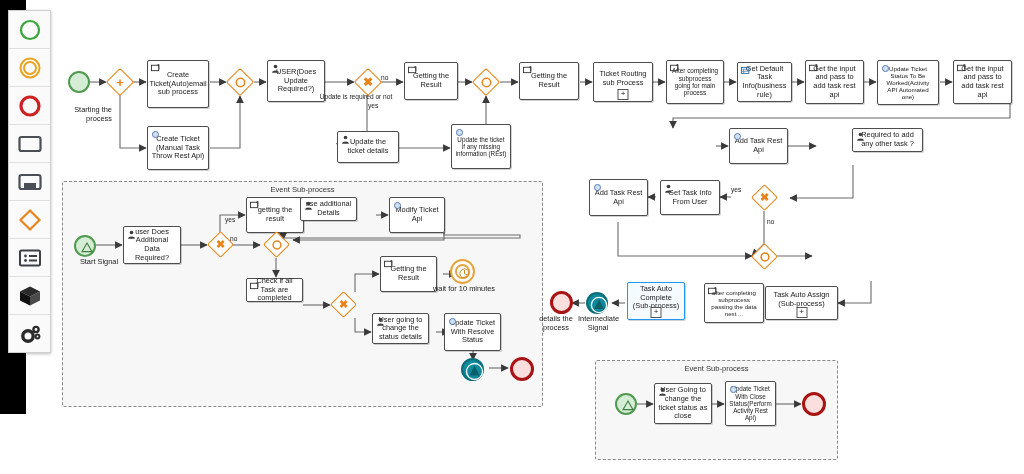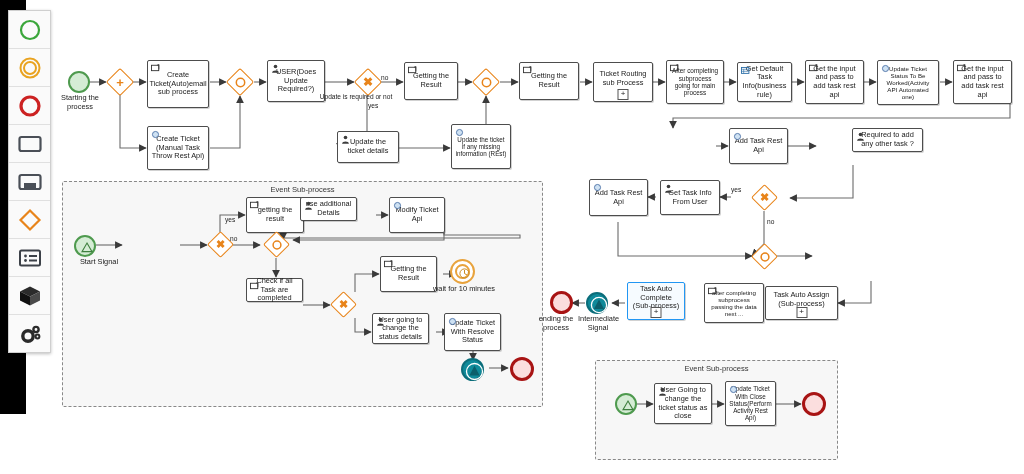--- a/index.html
+++ b/index.html
@@ -185,21 +185,21 @@
 
   <svg class="wires">
     <g stroke="#6b6b6b" stroke-width="1.1" fill="none" marker-end="url(#ah)">
       <path d="M 637 404 L 653 404"></path>
       <path d="M 712 404 L 724 404"></path>
       <path d="M 776 404 L 801 404"></path>
     </g>
   </svg>
 
   <div class="node ev ev-start" style="left:68px;top:71px;width:22px;height:22px;"></div>
-  <div class="lbl" style="left:48px;top:94px;width:64px;">Starting the process</div>
+  <div class="lbl" style="left:48px;top:106px;width:64px;text-align:right;">Starting the process</div>
 
   <div class="gwwrap" style="left:107px;top:69px;width:26px;height:26px;">
     <div class="gw" style="left:3px;top:3px;width:20px;height:20px;"></div>
     <div class="gwglyph" style="font-size:13px;">+</div>
   </div>
 
   <div class="node task" style="left:147px;top:60px;width:62px;height:48px;">
     <svg class="ticon" viewBox="0 0 10 10">
       <rect x="0.6" y="1.4" width="8" height="6" fill="none" stroke="#333" stroke-width="1"></rect>
       <path d="M6.6 1.4 L8.8 0.4 L8.8 6" fill="none" stroke="#333" stroke-width=".8"></path>
@@ -391,29 +391,36 @@
 
   <div class="node ev ev-sig" style="left:586px;top:292px;width:22px;height:22px;">
     <svg width="22" height="22" style="display:block">
       <circle cx="11" cy="11" r="7.6" fill="none" stroke="#ffffff" stroke-width="1.3"></circle>
       <polygon points="11,5.6 16,15 6,15" fill="#0b5f6b"></polygon>
       </svg>
   </div>
   <div class="lbl" style="left:578px;top:315px;width:40px;">Intermediate Signal</div>
 
   <div class="node ev ev-end" style="left:550px;top:291px;width:23px;height:23px;"></div>
-  <div class="lbl" style="left:534px;top:315px;width:44px;">ending the process</div>
+  <div class="lbl" style="left:534px;top:315px;width:44px;">details the process</div>
 
   <div class="node ev ev-start" style="left:74px;top:235px;width:22px;height:22px;">
     <svg width="22" height="22" style="display:block">
       <polygon points="11,6 16,14.6 6,14.6" fill="none" stroke="#3f7f3f" stroke-width="1.1"></polygon>
       </svg>
   </div>
   <div class="lbl" style="left:60px;top:258px;width:50px;margin-left:14px;">Start Signal</div>
 
+  <div class="node task" style="left:123px;top:226px;width:58px;height:38px;">
+    <svg class="ticon" viewBox="0 0 10 10">
+      <circle cx="5" cy="2.8" r="2" fill="#3c3c3c"></circle>
+      <path d="M1.2 9.6 C1.2 6.3 8.8 6.3 8.8 9.6 z" fill="#3c3c3c"></path>
+      </svg>
+    <span class="tlabel">user Does Additional Data Required?</span>
+  </div>
 
   <div class="gwwrap" style="left:208px;top:232px;width:25px;height:25px;">
     <div class="gw" style="left:3px;top:3px;width:19px;height:19px;"></div>
     <div class="gwglyph" style="font-size:11px;">✖</div>
   </div>
   <div class="edgelbl" style="left:225px;top:216px;">yes</div>
   <div class="edgelbl" style="left:230px;top:235px;">no</div>
 
   <div class="node task" style="left:246px;top:197px;width:58px;height:36px;">
     <svg class="ticon" viewBox="0 0 10 10">

